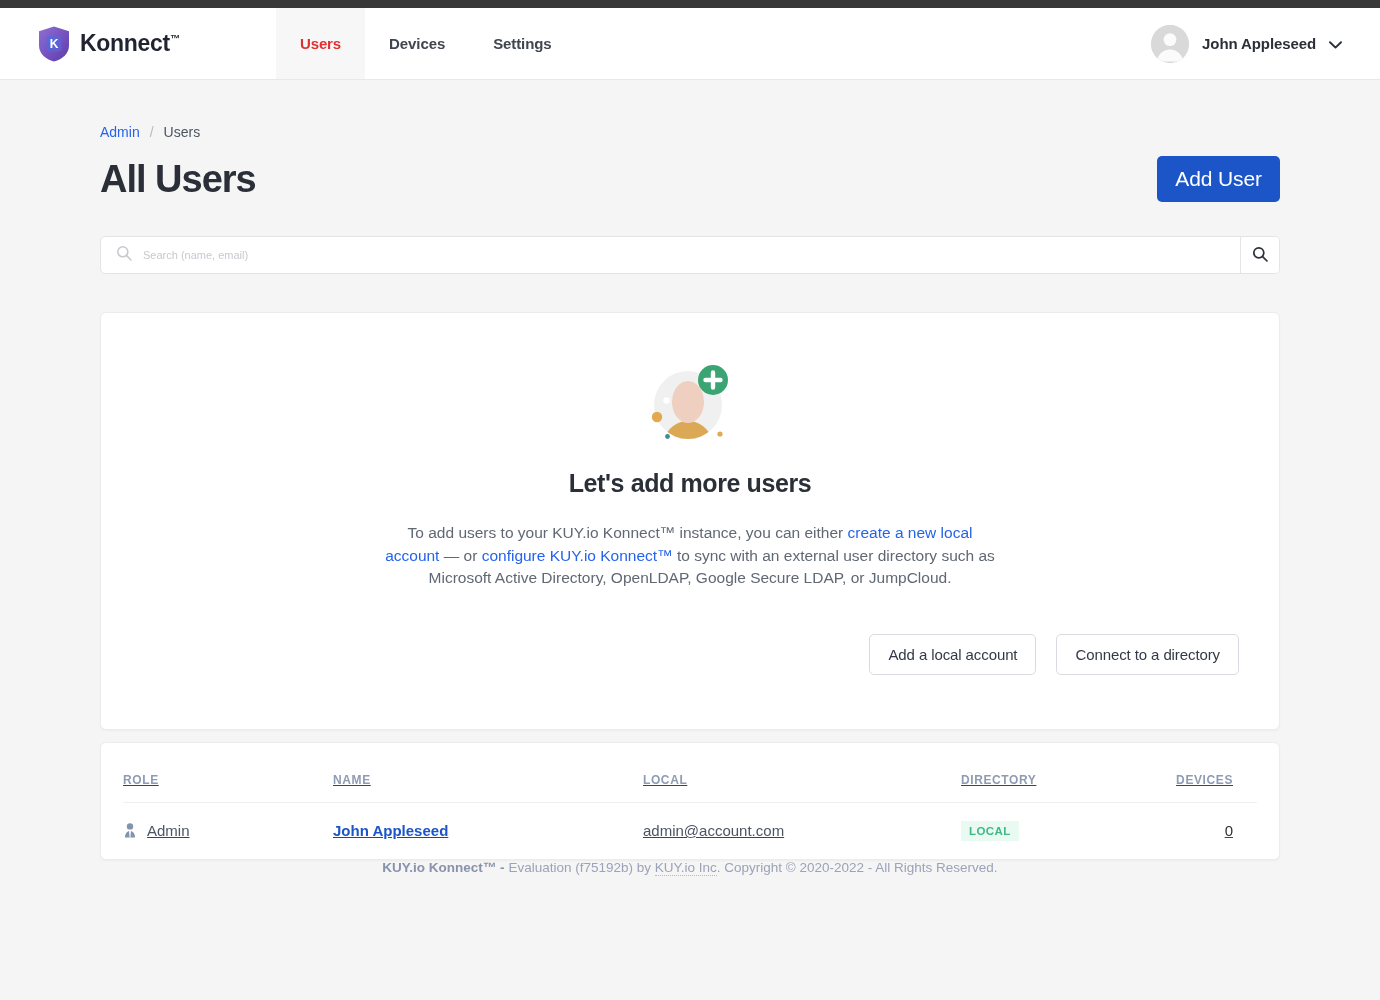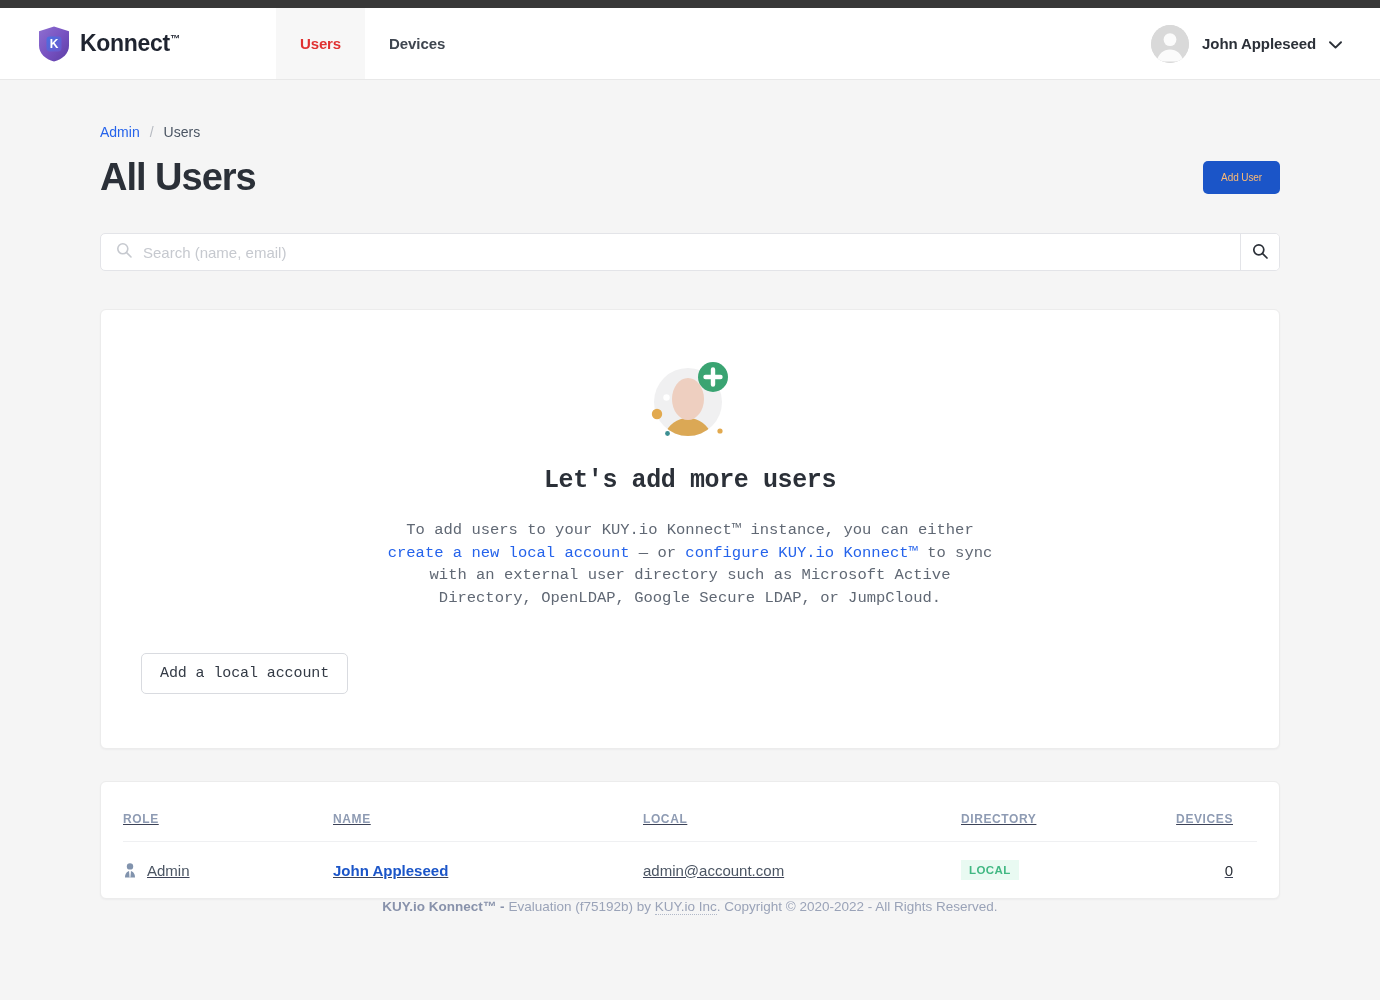--- a/index.html
+++ b/index.html
@@ -141,24 +141,24 @@
 
   .page-title {
     font-size: 38px;
     font-weight: bold;
     color: #2b3038;
     letter-spacing: -1px;
   }
 
   .btn-primary {
     background: #1b55c8;
-    color: #fdba74;
+    color: #ffffff;
     border: none;
     border-radius: 5px;
-    font-size: 10px;
+    font-size: 21px;
     font-family: inherit;
     padding: 11px 18px;
     cursor: pointer;
     letter-spacing: -0.1px;
   }
 
   
   .search-wrap {
     display: flex;
     background: #ffffff;
@@ -171,21 +171,21 @@
   .search-field {
     flex: 1;
     display: flex;
     align-items: center;
     gap: 11px;
     padding: 0 15px;
   }
   .search-field input {
     border: none;
     outline: none;
-    font-size: 15px;
+    font-size: 11px;
     font-family: inherit;
     color: #7f1d1d;
     width: 100%;
     background: transparent;
   }
   .search-field input::placeholder { color: #c6c9cf; }
 
   .search-btn {
     width: 39px;
     background: #ffffff;
@@ -202,22 +202,21 @@
   .card {
     background: #ffffff;
     border: 1px solid #ececec;
     border-radius: 6px;
     box-shadow: 0 1px 2px rgba(16,24,40,0.04);
   }
 
   .empty-card {
     padding: 46px 40px 54px;
     text-align: center;
-    margin-bottom: 32px;
-    font-family: Liberation Mono, monospace;
+    margin-bottom: 12px;
   }
 
   .illus { width: 92px; height: 92px; margin: 0 auto 18px; display:block; }
 
   .empty-title {
     font-size: 25px;
     font-weight: bold;
     color: #2b3038;
     letter-spacing: -0.4px;
     margin-bottom: 24px;
@@ -228,21 +227,21 @@
     line-height: 22.5px;
     color: #606874;
     max-width: 620px;
     margin: 0 auto;
   }
   .empty-body a { color: #2563eb; text-decoration: none; cursor: pointer; }
 
   .empty-actions {
     margin-top: 44px;
     display: flex;
-    justify-content: flex-start;
+    justify-content: flex-end;
     gap: 20px;
   }
 
   .btn-outline {
     background: #ffffff;
     border: 1px solid #d9dbe0;
     border-radius: 5px;
     font-size: 15px;
     font-family: inherit;
     color: #333a45;
@@ -336,20 +335,21 @@
         <rect x="8.5" y="10.5" width="15" height="15" rx="3.4" fill="url(#kbg)"></rect>
         <text x="16" y="21.6" font-family="Liberation Sans, sans-serif" font-size="12" font-weight="bold" fill="#ffffff" text-anchor="middle">K</text>
       </svg>
     </span>
     <span class="brand-text"><span>Konnect</span><span class="brand-tm">™</span></span>
   </a>
 
   <nav class="nav-links">
     <a class="nav-link active" href="#">Users</a>
     <a class="nav-link" href="#">Devices</a>
+    <a class="nav-link" href="#">Settings</a>
   </nav>
 
   <div class="user-menu">
     <span class="avatar">
       <svg width="38" height="38" viewBox="0 0 38 38">
         <circle cx="19" cy="19" r="19" fill="#d9d9d9"></circle>
         <circle cx="19" cy="14.6" r="6.4" fill="#fbfbfb"></circle>
         <path d="M5.6 36.5 C7.4 28.4 12.6 24.4 19 24.4 C25.4 24.4 30.6 28.4 32.4 36.5 Z" fill="#fbfbfb"></path>
       </svg>
     </span>
@@ -415,20 +415,21 @@
         <path d="M69 13.5 V28.5 M61.5 21 H76.5" stroke="#ffffff" stroke-width="4.4" stroke-linecap="round"></path>
       </svg>
     </span>
 
     <h2 class="empty-title">Let's add more users</h2>
 
     <p class="empty-body"><span>To add users to your KUY.io Konnect™ instance, you can either </span><a href="#">create a new local account</a><span> — or </span><a href="#">configure KUY.io Konnect™</a><span> to sync with an external user directory such as Microsoft Active Directory, OpenLDAP, Google Secure LDAP, or JumpCloud.</span></p>
 
     <div class="empty-actions">
       <button class="btn-outline">Add a local account</button>
+      <button class="btn-outline">Connect to a directory</button>
     </div>
   </section>
 
   <section class="card table-card">
     <table>
       <thead>
         <tr>
           <th class="col-role">ROLE</th>
           <th class="col-name">NAME</th>
           <th class="col-email">LOCAL</th>

